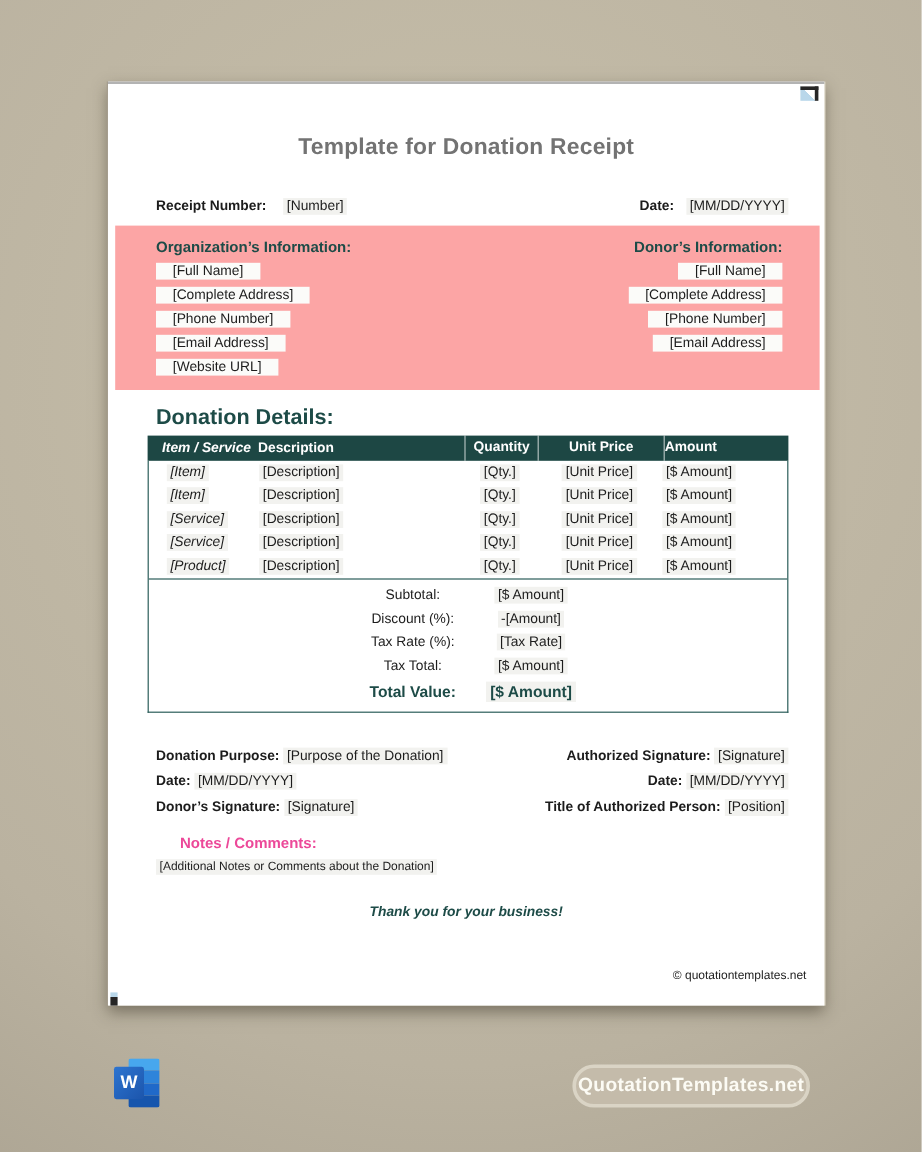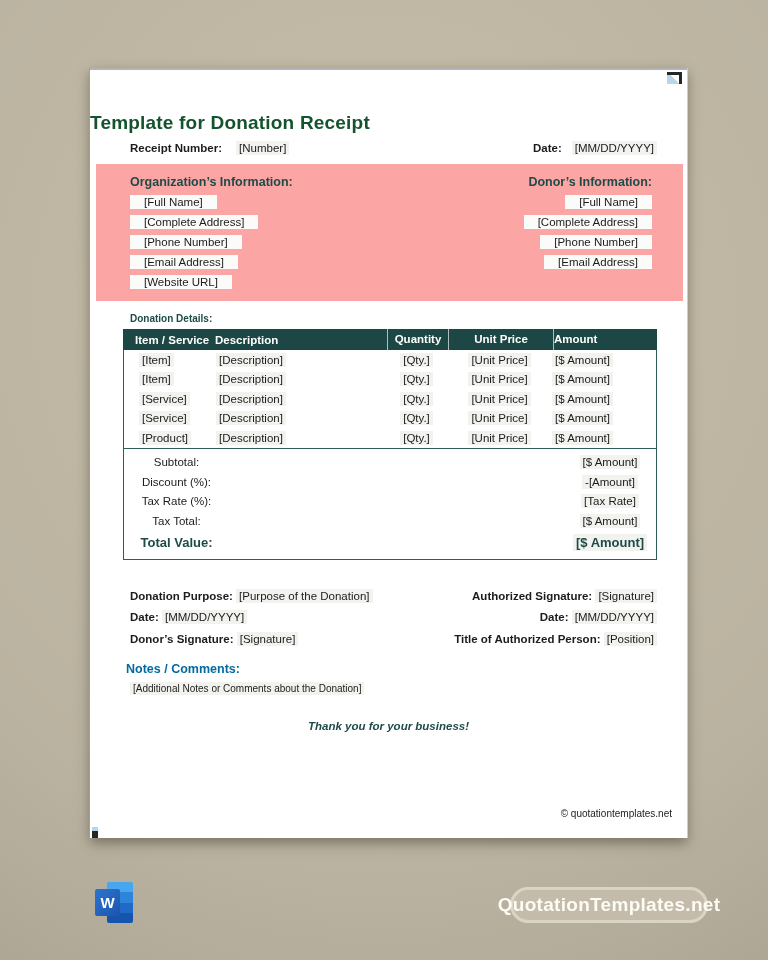--- a/index.html
+++ b/index.html
@@ -23,72 +23,72 @@
   .corner-tr::after {
     content:""; position:absolute; top:0; right:0; width:12px; height:9px;
     border-top:3px solid #262626; border-right:3px solid #262626;
   }
   .corner-bl {
     position:absolute; bottom:0; left:2px; width:6px; height:11px;
     background:linear-gradient(180deg,#b9d7ea 35%, #262626 35%);
   }
 
   .doc-title {
-    margin-top:42px; font-size:19px; font-weight:bold;
-    color:#14532d; letter-spacing:.2px;
+    margin-top:42px; text-align:center; font-size:19px; font-weight:bold;
+    color:#737373; letter-spacing:.2px;
   }
 
   .hl { background:#f2f2ef; padding:1px 3px; }
   .hl-band { background:#fbfbf9; padding:1px 14px; }
 
   .receipt-row {
-    margin:8px 30px 0 40px; display:flex; justify-content:space-between;
+    margin:32px 30px 0 40px; display:flex; justify-content:space-between;
     font-size:11.5px; align-items:baseline;
   }
   .receipt-row b { margin-right:14px; }
   .receipt-row .right b { margin-right:10px; }
 
   .info-band {
     margin:10px 4px 0 6px; background:#fca5a5; padding:8px 31px 9px 34px;
     display:flex; justify-content:space-between;
   }
   .band-heading { font-size:12.5px; font-weight:bold; color:#1d4b47; line-height:20px; }
   .band-line { font-size:11.5px; line-height:20px; }
   .band-col.right { text-align:right; }
 
-  .section-heading { margin:12px 30px 0 40px; font-size:10px; font-weight:bold; color:#1d4b47; }
+  .section-heading { margin:12px 30px 0 40px; font-size:18px; font-weight:bold; color:#1d4b47; }
 
   .items-table { margin:5px 30px 0 33px; }
   .thead {
     display:flex; align-items:center; height:21px; background:#1d4744;
     color:#ffffff; font-weight:bold; font-size:11.5px;
   }
-  .c1 { width:87px; padding-left:12px; }
+  .c1 { width:87px; padding-left:12px;font-style:italic; }
   .c2 { flex:1; padding-left:5px; }
   .c3 { width:61px; text-align:center; }
   .c4 { width:105px; text-align:center; }
   .c5 { width:104px; text-align:left; }
   .thead .c3, .thead .c4, .thead .c5 { border-left:1px solid rgba(255,255,255,.65); height:100%; line-height:20px; }
   .tbody { border:1.5px solid #2c5e5a; border-top:none; }
   .trow { display:flex; align-items:center; height:19.5px; font-size:11.5px; }
   .trow .c1 { padding-left:15px; }
   .totals { border-top:1.5px solid #2c5e5a; padding:4px 0 5px; }
-  .total-line { display:flex; justify-content:space-between; align-items:center; height:19.5px; font-size:11.5px; }
+  .total-line { display:flex; justify-content:center; align-items:center; height:19.5px; font-size:11.5px; }
   .tlabel { width:105px; text-align:center; }
   .tvalue { width:92px; text-align:center; }
   .total-line.grand { height:23px; font-size:13px; font-weight:bold; color:#1d4b47; }
   .total-line.grand .hl { background:#f2f2ef; }
 
   .sig-section {
     margin:26px 30px 0 40px; display:flex; justify-content:space-between;
     font-size:11.5px; line-height:21.5px;
   }
   .sig-col.right { text-align:right; }
 
-  .notes-heading { margin:12px 30px 0 36px; font-size:12.5px; font-weight:bold; color:#0369a1; }
+  .notes-heading { margin:12px 30px 0 60px; font-size:12.5px; font-weight:bold; color:#ec4899; }
   .notes-value { margin:7px 30px 0 40px; font-size:10px; }
 
   .thankyou {
     margin-top:26px; text-align:center; font-size:11.5px; font-weight:bold;
     font-style:italic; color:#1d4b47;
   }
 
   .copyright {
     position:absolute; right:15px; bottom:19px; font-size:10px; color:#222222;
   }
@@ -104,24 +104,24 @@
   .ws3 { background:#2069c9; } .ws4 { background:#1655ad; }
   .word-square {
     position:absolute; left:0; top:7px; width:25px; height:27px;
     background:linear-gradient(135deg,#2d74d0,#1c55ac); border-radius:2px;
     display:flex; align-items:center; justify-content:center;
     color:#ffffff; font-weight:bold; font-size:15px;
   }
 
   
   .site-badge {
-    position:absolute; left:510px; top:887px; width:198px; height:36px;
+    position:absolute; left:477px; top:887px; width:198px; height:36px;
     background:#c4bbaa; border:3px solid #dad4c5; border-radius:18px;
     display:flex; align-items:center; justify-content:center;
-    color:#fcfbf4; font-weight:bold; font-size:19px; letter-spacing:.3px;
+    color:#fcfbf4; font-weight:bold; font-size:16px; letter-spacing:.3px;
     cursor:pointer;
   }
 </style>
 </head>
 <body>
 
 <div class="doc">
   <div class="corner-tr"></div>
   <div class="corner-bl"></div>
 

